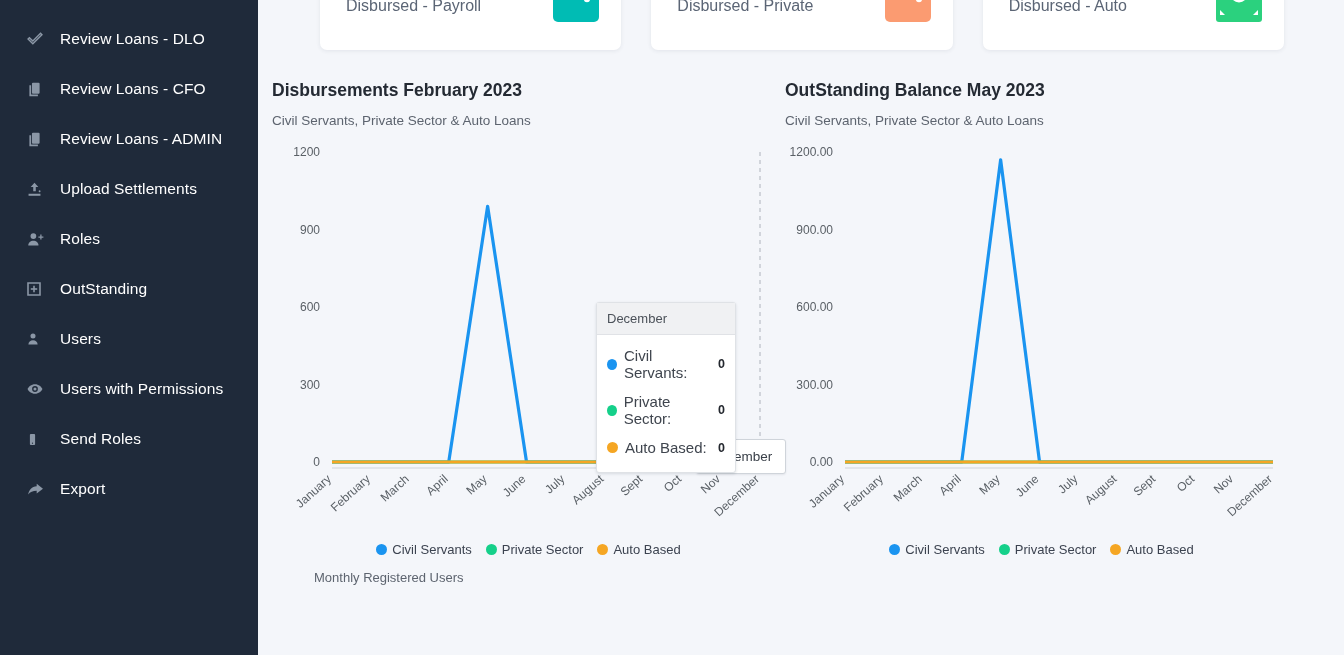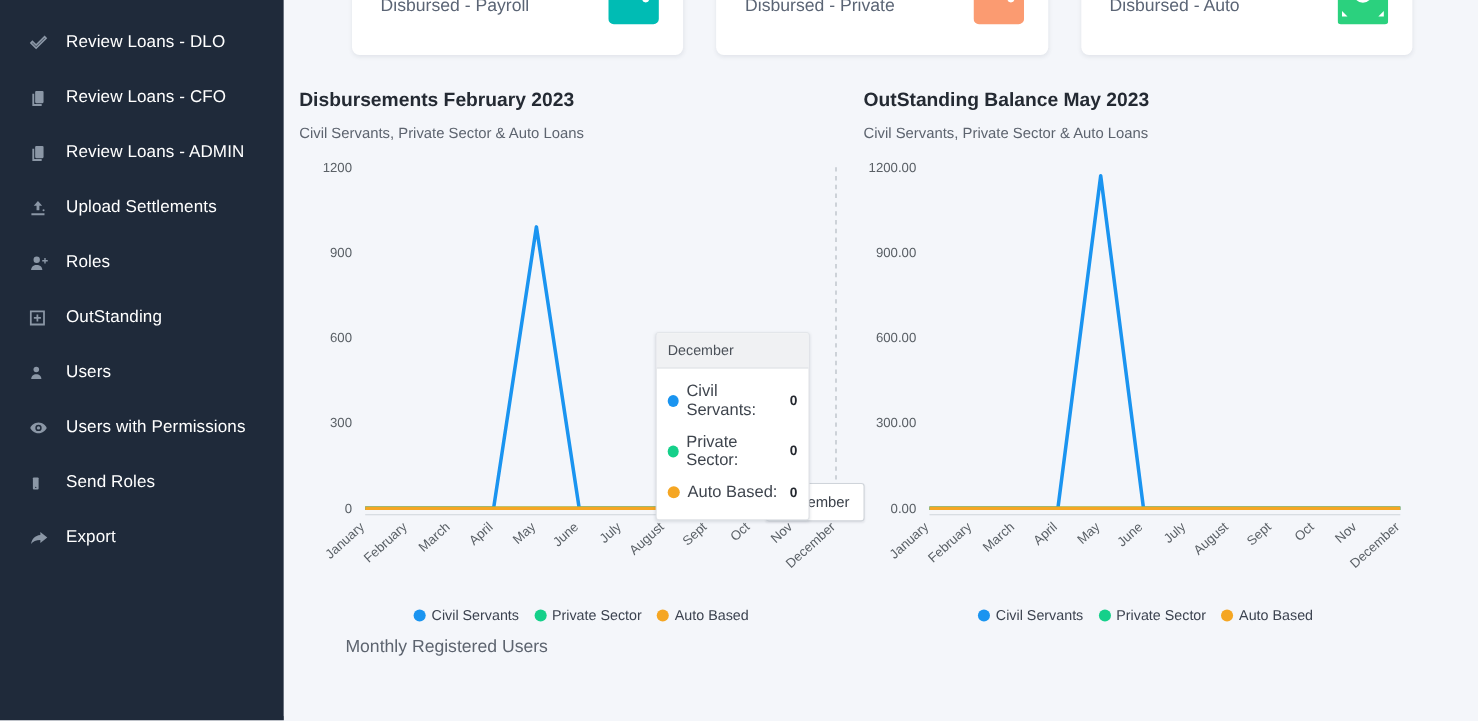--- a/index.html
+++ b/index.html
@@ -96,21 +96,21 @@
     margin-left: 0px;
   }
   .chart-sub {
     font-size: 13.5px; color: #5d646f; margin-top: 12px;
   }
   .plot { position: relative; height: 400px; margin-top: 12px; }
   .plot svg { display: block; }
 
   .legend {
     display: flex; justify-content: center; align-items: flex-start;
-    gap: 14px; margin-top: 12px;
+    gap: 14px; margin-top: 2px;
   }
   .leg-item { display: flex; align-items: center; gap: 5px; font-size: 13px; color: #3c4350; }
   .dot { width: 11px; height: 11px; border-radius: 50%; display: inline-block; }
 
   
   .tooltip {
     position: absolute;
     background: #ffffff;
     border: 1px solid #dfe2e6;
     border-radius: 3px;
@@ -138,21 +138,21 @@
     border-radius: 3px;
     padding: 9px 13px;
     font-size: 13.5px;
     color: #3a4049;
     z-index: 19;
     box-shadow: 0 1px 2px rgba(20,30,50,.08);
   }
 
   .bottom-block { padding-left: 56px; margin-top: 8px; }
   .bottom-h1 { font-size: 17.5px; font-weight: bold; color: #242a33; }
-  .bottom-sub { font-size: 16px; color: #5d646f; margin-top: 13px; }
+  .bottom-sub { font-size: 13px; color: #5d646f; margin-top: 13px; }
 
   .tick { font-size: 12px; fill: #5a6066; font-family: "Liberation Sans", sans-serif; }
   .xtick { font-size: 12px; fill: #5a6066; font-family: "Liberation Sans", sans-serif; }
 </style>
 </head>
 <body>
 
 <div class="app">
 
   <aside class="sidebar">

